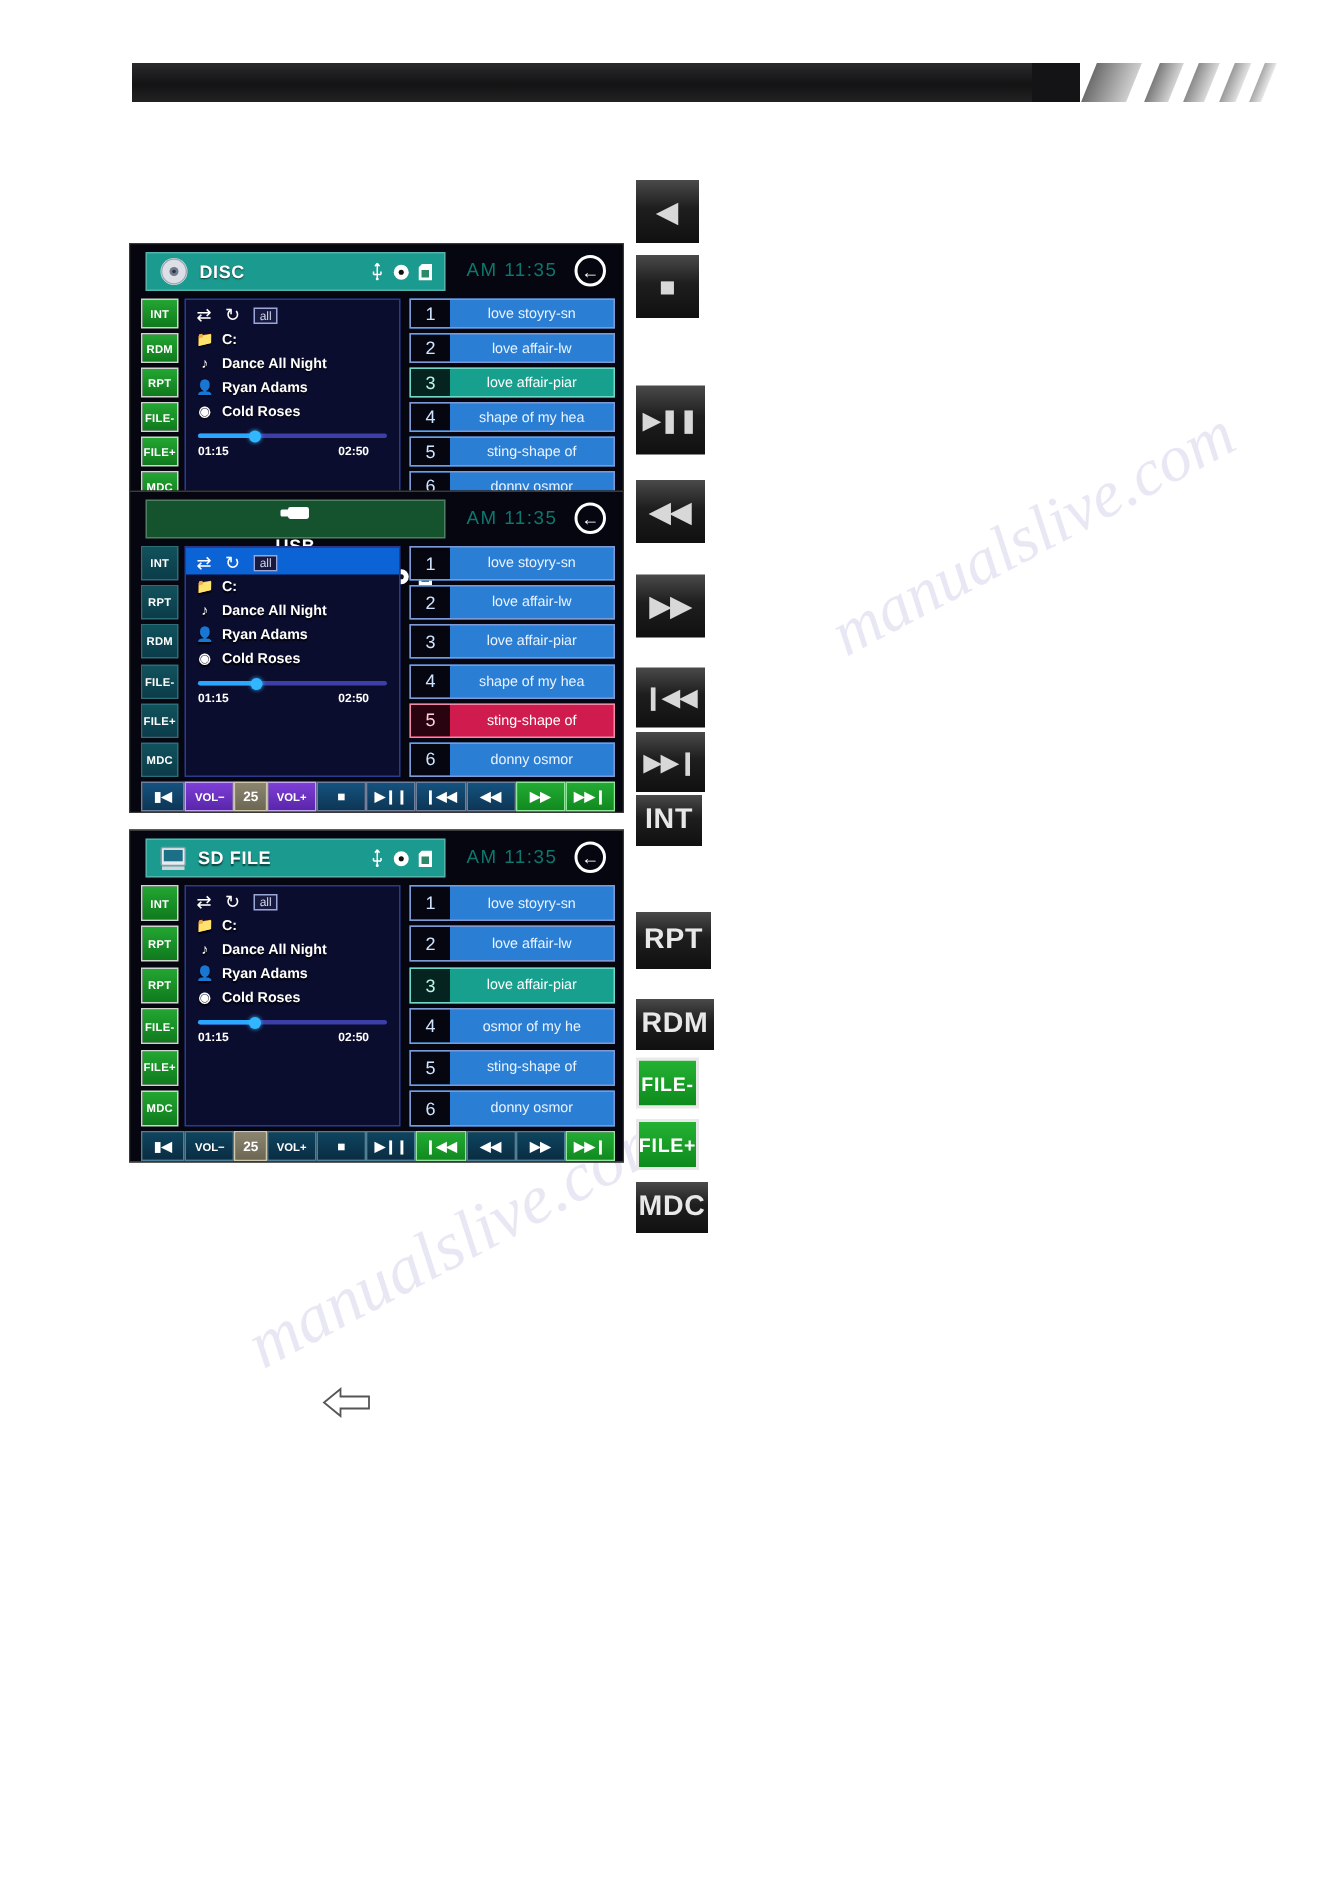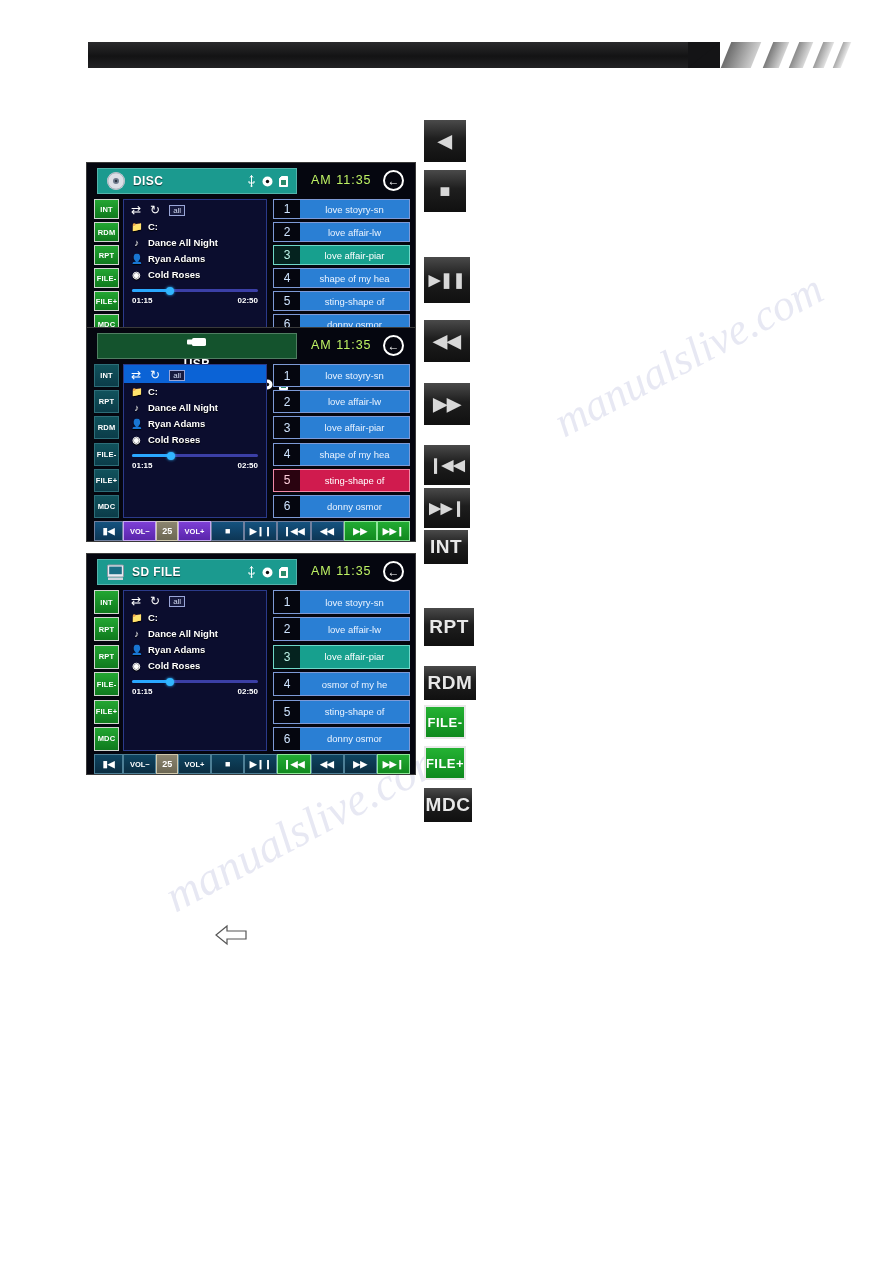--- a/index.html
+++ b/index.html
@@ -43,21 +43,21 @@
     border:1px solid rgba(255,255,255,.25);
   }
   .chip-teal { background:#1b9a8f; }
   .chip-pink { background:#14532d;flex-direction:column; }
   .hdr-title {
     color:#ffffff; font-size:12px; font-weight:bold; letter-spacing:.4px;
     text-shadow:0 1px 1px rgba(0,0,0,.6);
   }
   .hdr-icons { display:flex; align-items:center; gap:6px; margin-left:auto; padding-left:14px;}
   .hdr-time {
-    position:absolute; color:#bef264; font-size:12.5px; letter-spacing:1px;
+    position:absolute; color:#0f766e; font-size:12.5px; letter-spacing:1px;
     top:10px; font-family:"Liberation Sans", sans-serif;
   }
   .back-btn {
     position:absolute; top:7px; width:21px; height:21px; border-radius:50%;
     border:2px solid #fff; display:flex; align-items:center; justify-content:center;
     color:#fff; font-size:12px; line-height:1;
   }
 
   
   .rail { position:absolute; display:flex; flex-direction:column; }
@@ -87,21 +87,21 @@
     text-shadow:0 1px 1px #000;
   }
   .meta-ico { width:11px; text-align:center; font-size:9.5px; color:#fff; }
   .seek-wrap { padding:5px 8px 2px 8px; }
   .seek-track { position:relative; height:3px; background:#3b3fa6; border-radius:2px; }
   .seek-fill { position:absolute; left:0; top:0; height:3px; background:#2aa8ff; border-radius:2px; }
   .seek-knob {
     position:absolute; width:8px; height:8px; border-radius:50%;
     background:#31b6ff; top:-2.5px; box-shadow:0 0 3px #31b6ff;
   }
-  .times { display:flex; justify-content:space-between; padding:2px 8px 0 8px; }
+  .times { display:flex; justify-content:space-between; padding:2px 20px 0 8px; }
   .times span { color:#fff; font-size:8px; font-weight:bold; }
 
   
   .playlist { position:absolute; display:flex; flex-direction:column; }
   .track {
     display:flex; align-items:center; border:1px solid #7e9ad6;
     overflow:hidden;
   }
   .track-num {
     width:26px; text-align:center; color:#cfe4ff; font-size:12px;

